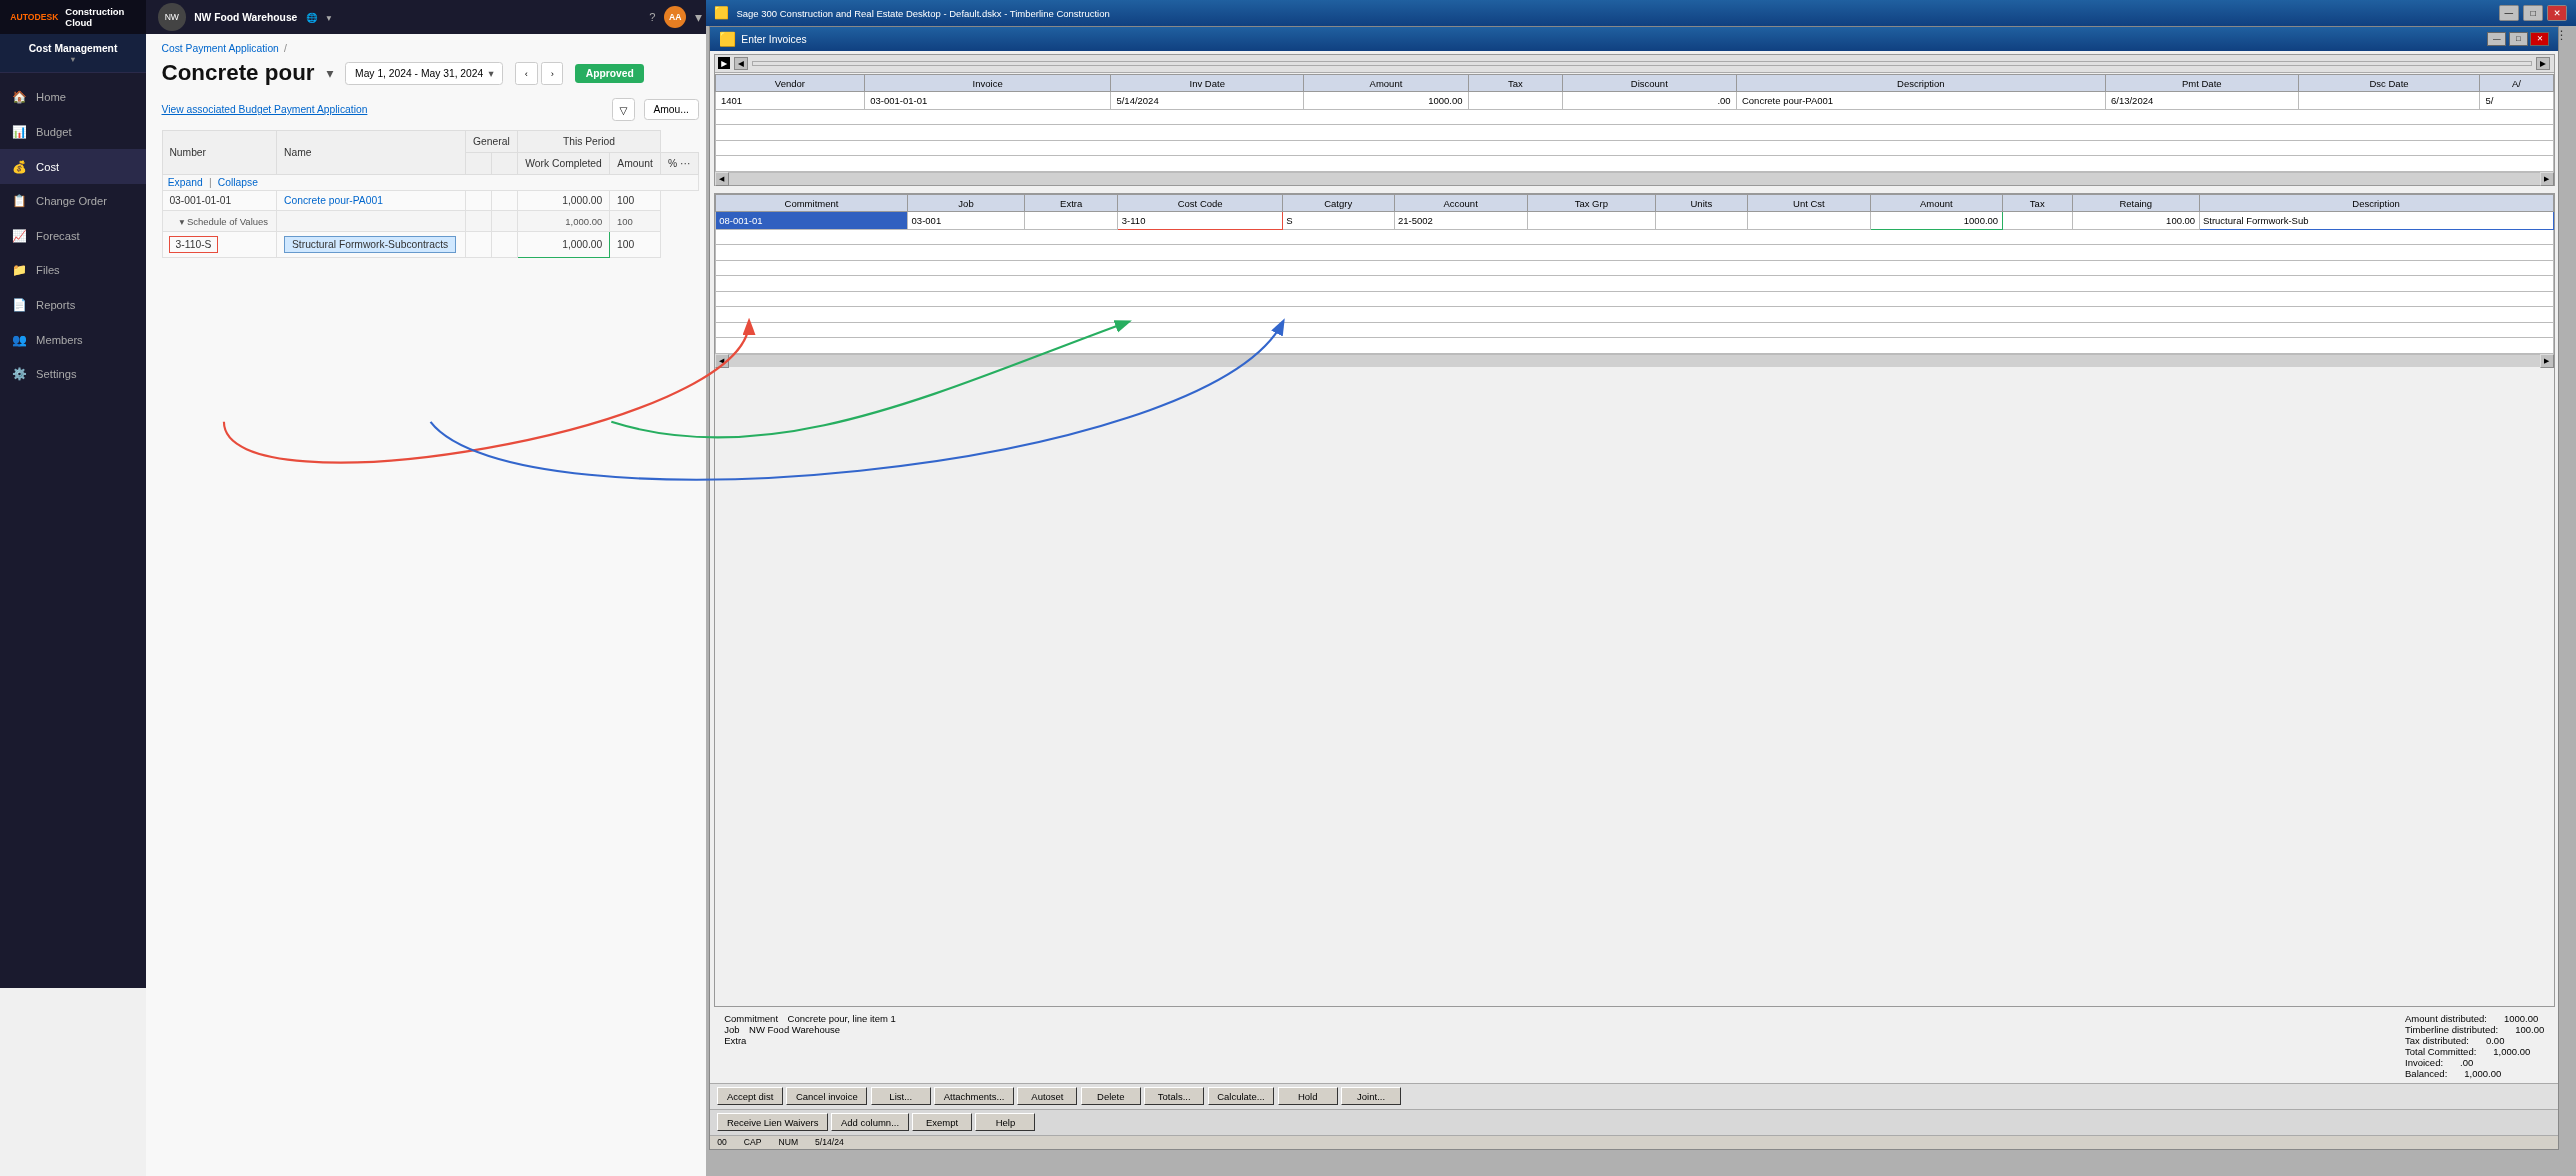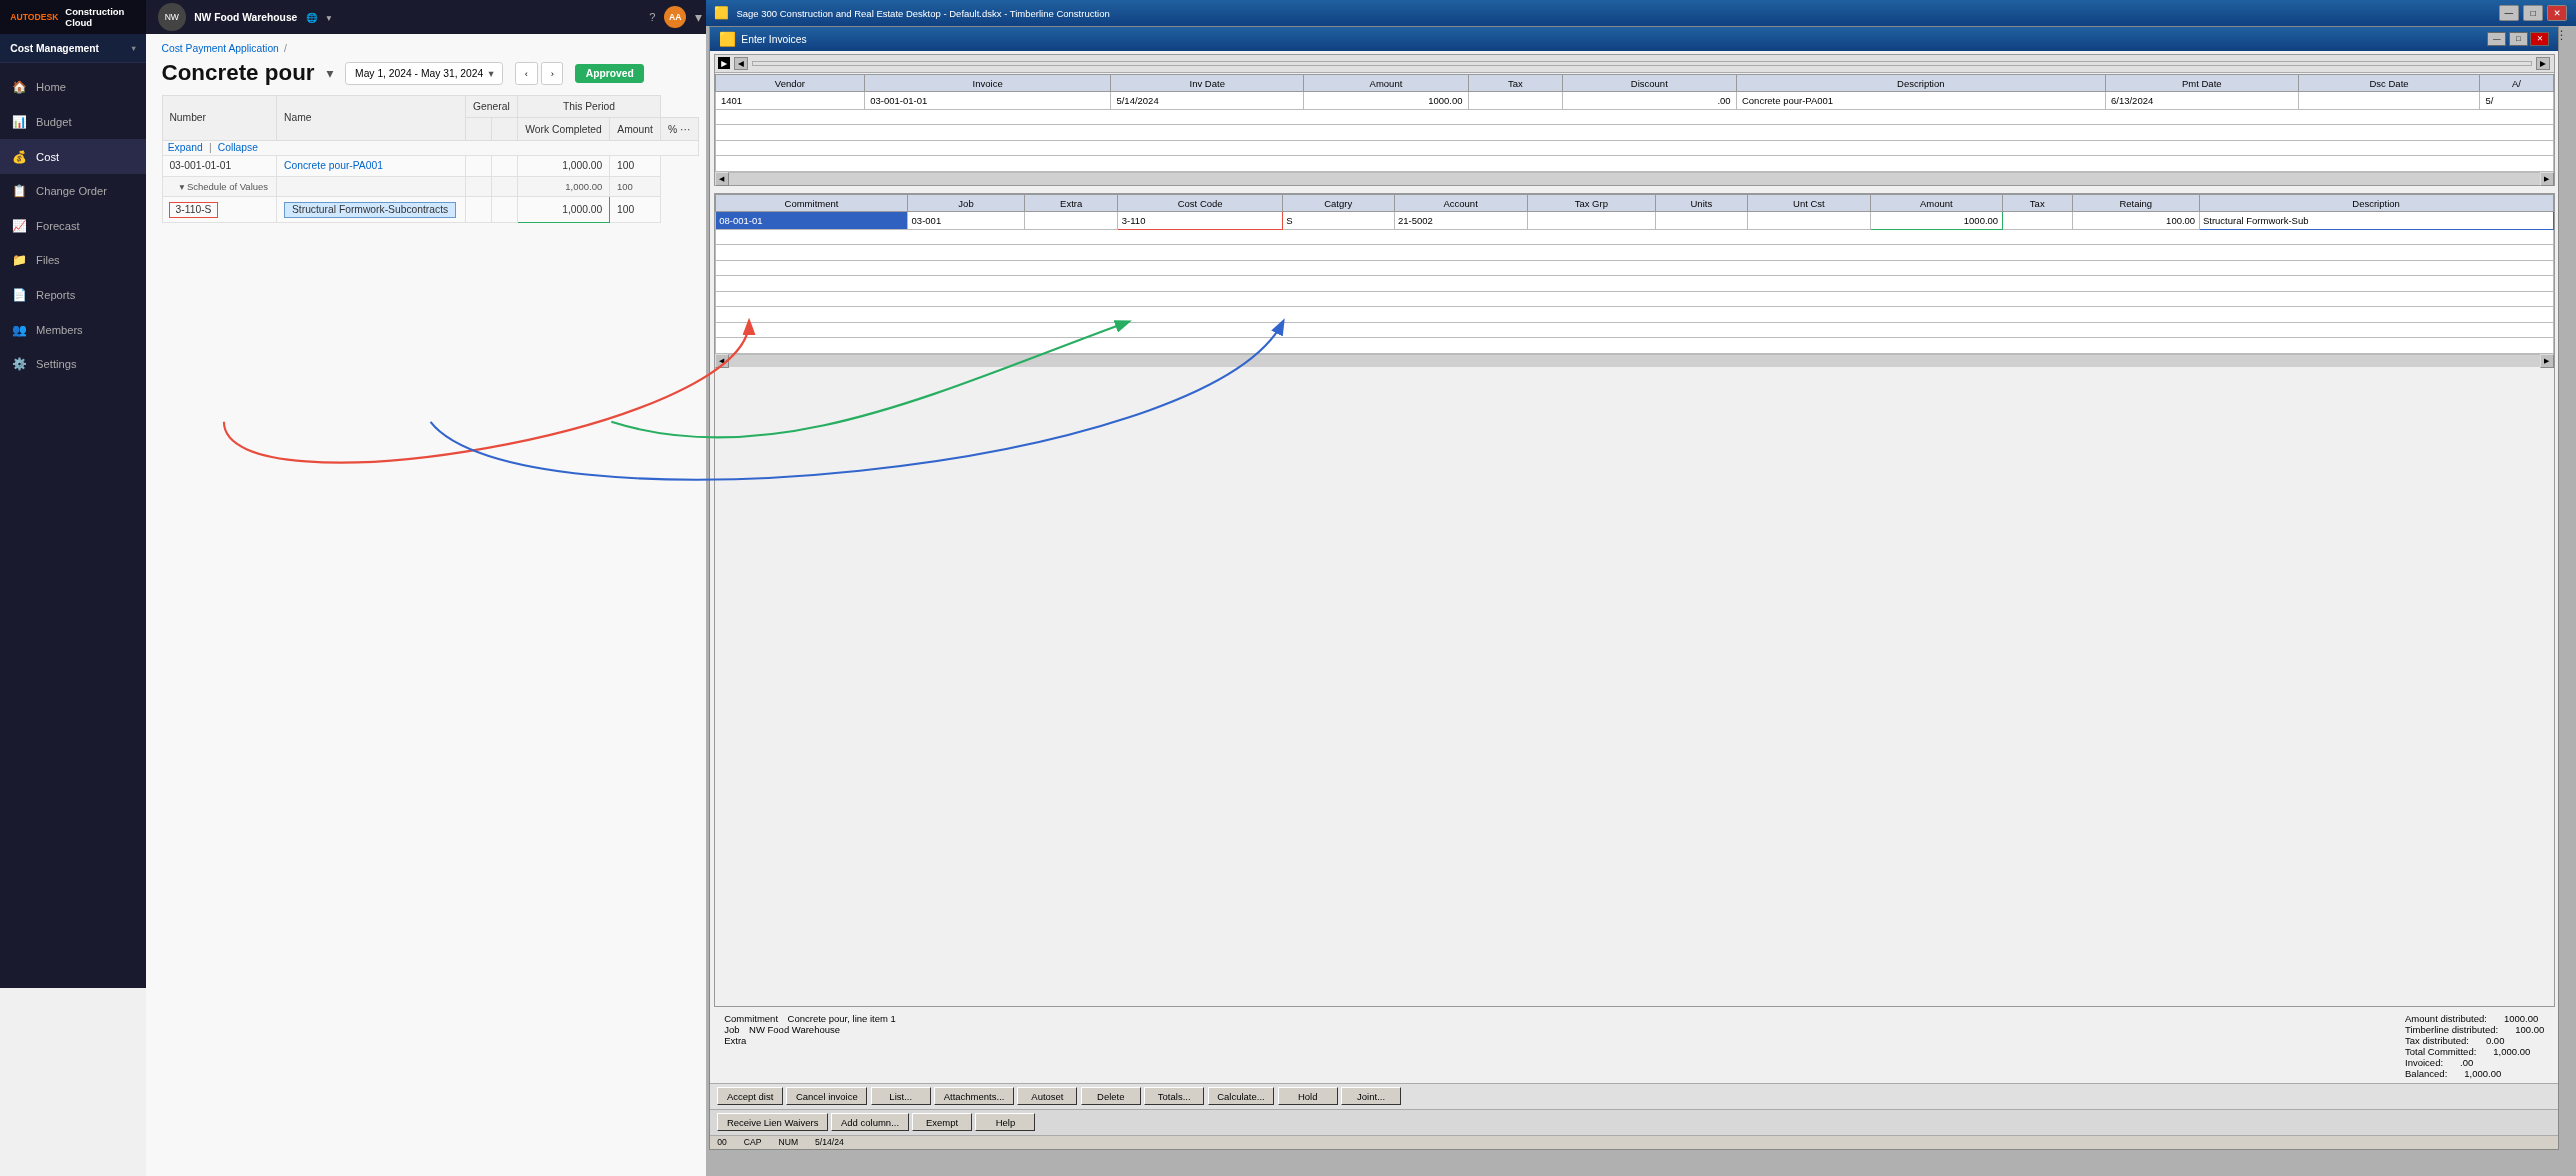--- a/index.html
+++ b/index.html
@@ -33,20 +33,21 @@
       font-size: 9.5px;
       font-weight: bold;
     }
     .sidebar-product {
       background: #16213e;
       padding: 8.6px 10.3px;
       display: flex;
       align-items: center;
       justify-content: space-between;
       border-bottom: 0.9px solid #2a2a4a;
+      flex-direction: column;
     }
     .sidebar-product-name {
       color: white;
       font-size: 10.3px;
       font-weight: bold;
     }
     .sidebar-product-arrow {
       color: #888;
       font-size: 8.6px;
     }
@@ -494,20 +495,27 @@
       <span class="period-selector-arrow">▾</span>
     </div>
     <div class="nav-arrows">
       <button class="nav-arrow-btn">‹</button>
       <button class="nav-arrow-btn">›</button>
     </div>
     <span class="status-badge">Approved</span>
   </div>
 
   <div class="content-area">
+    <div class="content-actions">
+      <span class="view-link">View associated Budget Payment Application</span>
+      <div class="action-icons">
+        <button class="filter-btn">▽</button>
+        <button class="amount-btn">Amou...</button>
+      </div>
+    </div>
 
     <table class="data-table">
       <thead>
         <tr>
           <th rowspan="2" style="text-align:left;">Number</th>
           <th rowspan="2" style="text-align:left;">Name</th>
           <th colspan="2">General</th>
           <th colspan="2">This Period</th>
         </tr>
         <tr>

